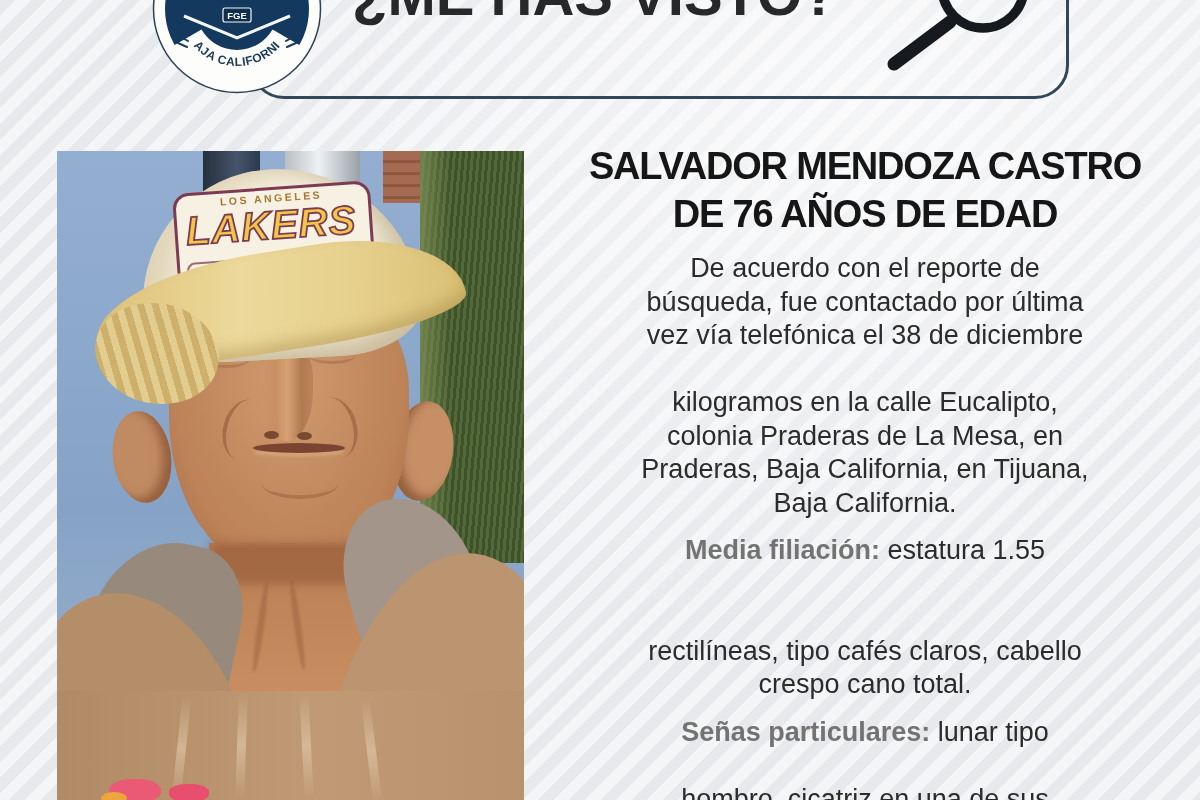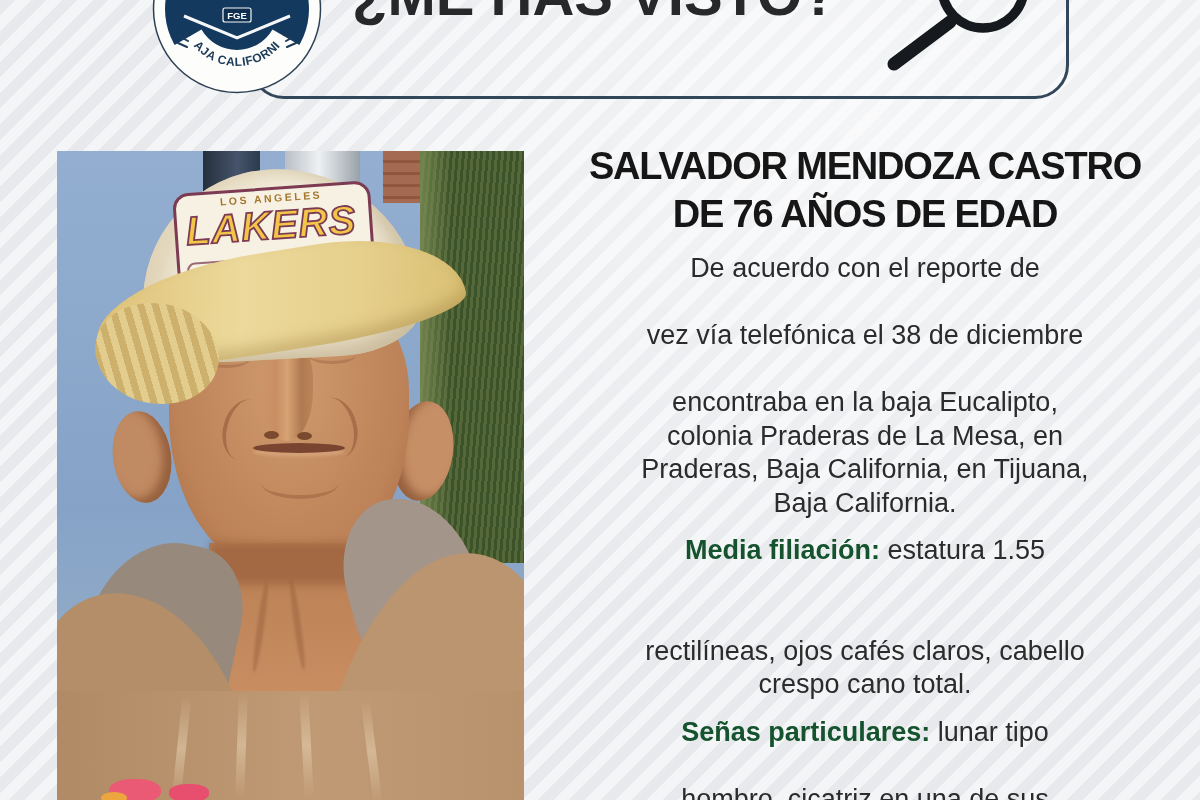--- a/index.html
+++ b/index.html
@@ -100,21 +100,21 @@
     background:linear-gradient(180deg,rgba(235,215,185,0),rgba(235,215,185,.5),rgba(235,215,185,0));}
   .gfx-pink1{left:52px;top:628px;width:52px;height:24px;border-radius:45%;background:#ea5a74;}
   .gfx-pink2{left:112px;top:633px;width:40px;height:18px;border-radius:45%;background:#e84e6e;}
   .gfx-orange{left:44px;top:641px;width:26px;height:12px;border-radius:50%;background:#eda53d;}
 
   
   .info{left:545px;top:140px;width:640px;text-align:center;color:#2b2b2b;}
   .info h1{margin:0;padding-top:2px;font-size:38px;letter-spacing:-1.2px;
     line-height:48px;color:#161616;font-weight:bold;}
   .para{margin:14px 0 0 0;font-size:27px;line-height:33.5px;}
-  .para b{color:#14532d;}
+  .para b{color:#737373;}
 </style>
 </head>
 <body>
 
 <div class="abs header-box"></div>
 
 <div class="abs headline">¿ME HAS VISTO?</div>
 
 <svg class="abs magnifier" viewBox="0 0 210 125">
   <ellipse cx="113" cy="24" rx="27" ry="13" fill="#d4e9f5" opacity="0.65"></ellipse>
@@ -212,34 +212,34 @@
 </div>
 
 <div class="abs info">
   <h1>
     <span>SALVADOR MENDOZA CASTRO</span><br>
     <span>DE 76 AÑOS DE EDAD</span>
   </h1>
 
   <p class="para">
     <span>De acuerdo con el reporte de</span><br>
-    <br>
+    <span>búsqueda,  fue contactado por última</span><br>
     <span>vez vía telefónica el 38 de diciembre</span><br>
     <br>
-    <span>encontraba en la baja Eucalipto,</span><br>
+    <span>kilogramos en la calle Eucalipto,</span><br>
     <span>colonia Praderas de La Mesa, en</span><br>
     <span>Praderas, Baja California, en Tijuana,</span><br>
     <span>Baja California.</span>
   </p>
 
   <p class="para">
     <b>Media filiación:</b><span> estatura 1.55</span><br>
     <br>
     <br>
-    <span>rectilíneas, ojos cafés claros, cabello</span><br>
+    <span>rectilíneas, tipo cafés claros, cabello</span><br>
     <span>crespo cano total.</span>
   </p>
 
   <p class="para">
     <b>Señas particulares:</b><span> lunar tipo</span><br>
     <br>
     <span>hombro, cicatriz en una de sus</span>
   </p>
 </div>
 

